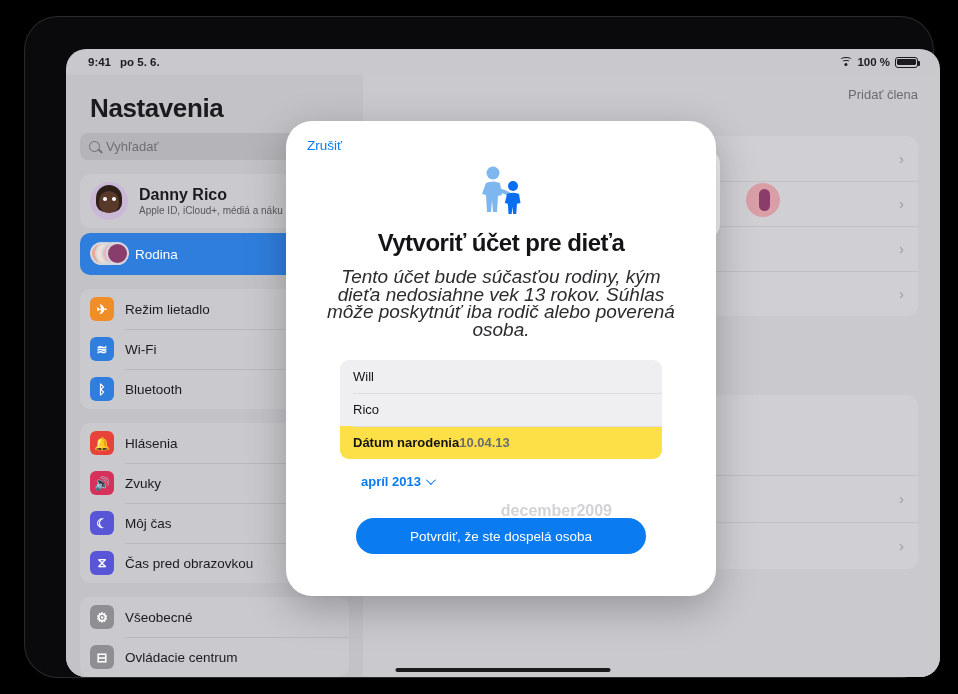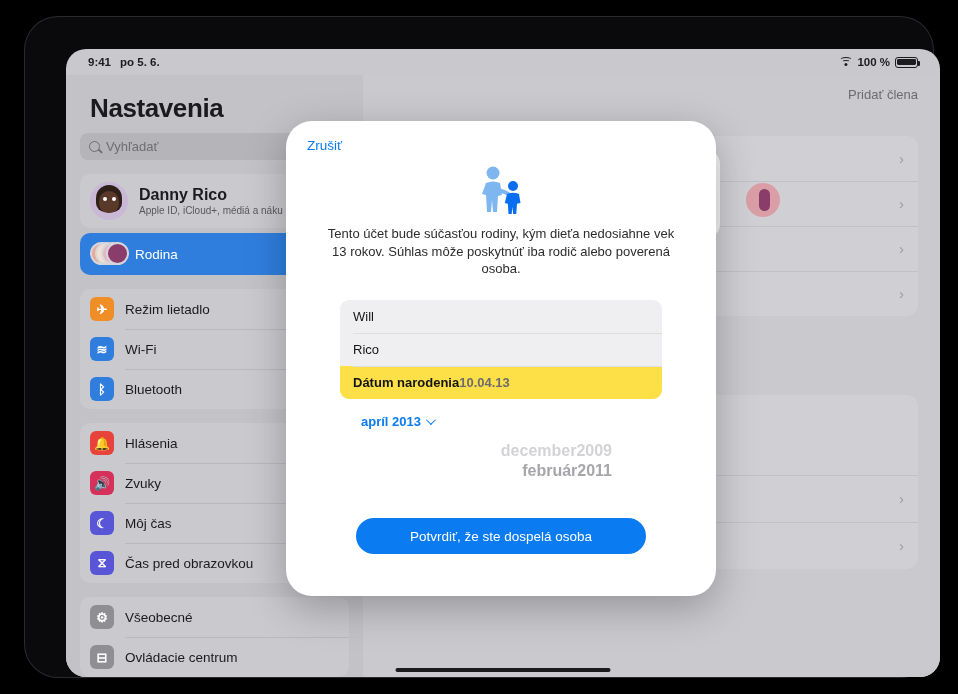--- a/index.html
+++ b/index.html
@@ -112,21 +112,21 @@
     background:#f3f3f4; border-radius:15px;
   }
   .sheet{
     position:absolute; left:220px; top:72px; width:430px; height:475px;
     background:#fff; border-radius:26px; overflow:hidden;
     box-shadow:0 12px 40px rgba(0,0,0,.26);
   }
   .cancel{ position:absolute; left:21px; top:17px; font-size:13.5px; color:#0a7bf0; }
   .kidicon{ margin:45px auto 0; width:54px; height:48px; position:relative; }
   .sheet h1{ text-align:center; font-size:24px; font-weight:bold; color:#141416; margin-top:15px; letter-spacing:-0.5px;}
-  .sheet p.desc{ text-align:center; font-size:13px; line-height:17.5px; color:#2c2c2e; margin:11px 36px 14px; }
+  .sheet p.desc{ text-align:center; font-size:19px; line-height:17.5px; color:#2c2c2e; margin:11px 36px 14px;font-style:italic; }
   .fields{ margin:22px 54px 0; background:#efeff1; border-radius:9px; overflow:hidden; }
   .fld{ height:33px; display:flex; align-items:center; padding:0 13px; position:relative; font-size:13px; color:#141416;}
   .fld + .fld:before{ content:""; position:absolute; left:13px; right:0; top:0; height:1px; background:#dedee1;}
   .fld.dob{ background:#fde047; font-weight:bold; }
   .fld.dob .dv{ font-weight:bold; color:#6c6c70; }
   .monthsel{ margin:15px 0 0 75px; font-size:13px; color:#0a7bf0; font-weight:bold; display:flex; align-items:center; gap:5px;}
   .cv{ width:7px;height:7px;border-right:1.8px solid #0a7bf0;border-bottom:1.8px solid #0a7bf0;transform:rotate(45deg) translateY(-2px);}
   .wheel{ margin:13px 70px 0; position:relative; height:42px; overflow:hidden; }
   .wheel .wr{ display:flex; justify-content:flex-end; padding:0 34px; font-size:16px; font-weight:bold;}
   .wheel .wr.r1{ color:#d3d3d6; }
@@ -306,20 +306,21 @@
         <div class="kidicon">
           <svg viewBox="0 0 54 48" width="54" height="48">
             <circle cx="19" cy="7" r="6.5" fill="#7eb6f0"></circle>
             <path d="M12 17 q7-3 14 0 l2 12 -4 1 -1 16 -4 0 -1-12 -1 12 -4 0 -1-17 -4-1 z" fill="#7eb6f0"></path>
             <path d="M24 24 q8 2 12 5" stroke="#7eb6f0" stroke-width="4" fill="none" stroke-linecap="round"></path>
             <circle cx="39" cy="20" r="5" fill="#0a6ef0"></circle>
             <path d="M33 28 q6-2.5 12 0 l1.5 9 -3.5 .8 -.8 11 -3 0 -.8-8 -.8 8 -3 0 -.8-11 -3-.8 z" fill="#0a6ef0"></path>
           </svg>
         </div>
 
+        <h1>Vytvoriť účet pre dieťa</h1>
         <p class="desc">Tento účet bude súčasťou rodiny, kým dieťa nedosiahne vek 13 rokov. Súhlas môže poskytnúť iba rodič alebo poverená osoba.</p>
 
         <div class="fields">
           <div class="fld">
             <span>Will</span>
           </div>
           <div class="fld">
             <span>Rico</span>
           </div>
           <div class="fld dob">

